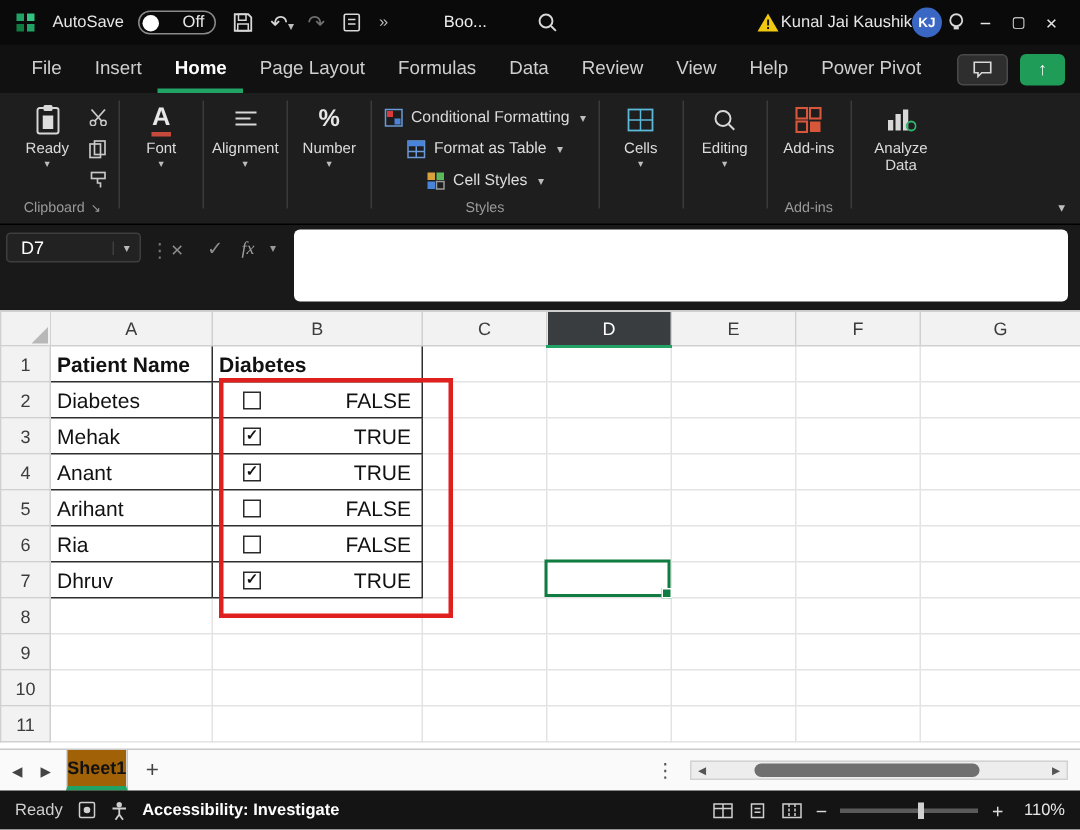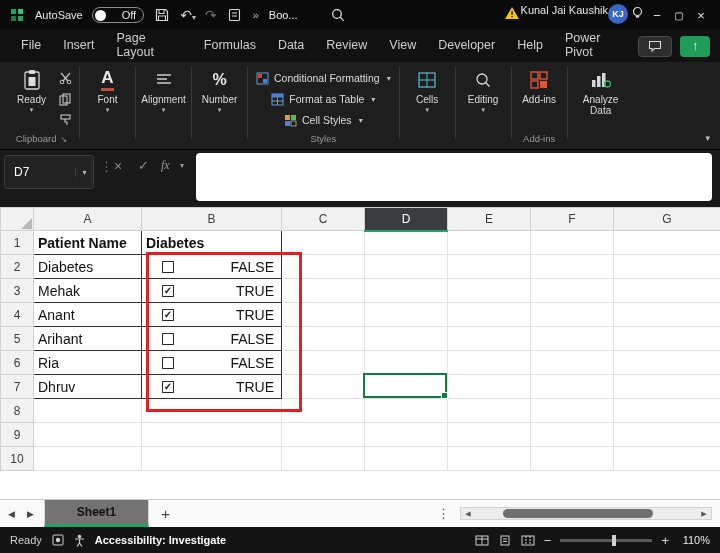--- a/index.html
+++ b/index.html
@@ -9,22 +9,22 @@
   
   .titlebar { position:absolute; top:0; left:0; width:720px; height:30px; background:#0a0a0a;
     display:flex; align-items:center; padding:0 8px; gap:9px; color:#e6e6e6; font-size:11px; }
   .tb-icon { display:inline-flex; align-items:center; justify-content:center; width:18px; height:18px; color:#d8d8d8; }
   .toggle { display:inline-flex; align-items:center; gap:16px; border:1px solid #8a8a8a; border-radius:9px;
     padding:1px 7px 1px 2px; height:16px; }
   .toggle .knob { width:11px; height:11px; border-radius:50%; background:#fff; }
   .undo-glyph { font-size:14px; color:#d8d8d8; }
   .redo-glyph { font-size:14px; color:#6f6f6f; }
   .chev-small { font-size:8px; color:#bdbdbd; }
-  .doc-name { color:#f0f0f0; margin-left:1px; }
-  .tb-right { margin-left:auto; display:flex; gap:0; }
+  .doc-name { color:#f0f0f0; margin-left:28px; }
+  .tb-right { margin-left:auto; display:flex; align-items:center; gap:0; }
   .avatar { width:20px; height:20px; border-radius:50%; background:#3a66c4; color:#fff; display:flex;
     align-items:center; justify-content:center; font-size:9px; font-weight:bold; }
   .win-btn { width:22px; height:22px; display:flex; align-items:center; justify-content:center; color:#e6e6e6; font-size:13px; }
 
   
   .menubar { position:absolute; top:30px; left:0; width:720px; height:32px; background:#111; display:flex;
     align-items:stretch; padding-left:10px; color:#cfcfcf; font-size:12.5px; }
   .mtab { display:flex; align-items:center; padding:0 11px; border-bottom:3px solid transparent; cursor:default; }
   .mtab.active { color:#fff; font-weight:bold; border-bottom-color:#21a366; }
   .menu-right { margin-left:auto; display:flex; align-items:center; gap:8px; padding-right:10px; }
@@ -50,21 +50,21 @@
   .stylerow { display:flex; align-items:center; gap:5px; color:#dcdcdc; font-size:10.5px; height:18px; padding:0 4px; }
   .stylerow .chev-small { margin-left:2px; }
   .fontA { font-size:17px; font-weight:bold; color:#e8e8e8; line-height:18px; }
   .fontA u { text-decoration:none; border-bottom:3px solid #c54a3c; padding-bottom:1px; }
   .pct { font-size:16px; font-weight:bold; color:#e8e8e8; }
   .ribbon-collapse { position:absolute; right:10px; bottom:6px; color:#bdbdbd; font-size:9px; }
   .launcher { font-size:8px; color:#9a9a9a; margin-left:4px; }
 
   
   .formulabar { position:absolute; top:150px; left:0; width:720px; height:57px; background:#191919; }
-  .namebox { position:absolute; left:4px; top:5px; width:90px; height:34px; background:#222; border:1px solid #3e3e3e;
+  .namebox { position:absolute; left:4px; top:5px; width:90px; height:20px; background:#222; border:1px solid #3e3e3e;
     border-radius:3px; display:flex; align-items:center; color:#fff; font-size:12px; }
   .namebox .nb-text { padding-left:9px; flex:1; }
   .namebox .nb-chev { width:18px; text-align:center; border-left:1px solid #3e3e3e; font-size:8px; color:#bbb; }
   .fb-dots { position:absolute; left:100px; top:9px; color:#777; font-size:13px; }
   .fb-x { position:absolute; left:114px; top:8px; color:#8d8d8d; font-size:14px; }
   .fb-check { position:absolute; left:138px; top:8px; color:#8d8d8d; font-size:13px; }
   .fb-fx { position:absolute; left:161px; top:8px; color:#9d9d9d; font-size:12px; font-style:italic; font-family:"Liberation Serif", serif; }
   .fb-chev { position:absolute; left:180px; top:11px; font-size:8px; color:#999; }
   .fb-input { position:absolute; left:196px; top:3px; width:516px; height:48px; background:#fff; border-radius:4px;
     font-size:13px; color:#222; padding:4px 8px; }
@@ -92,21 +92,21 @@
     border:3px solid #e0201f; pointer-events:none; }
   .cell-selection { position:absolute; left:363px; top:166px; width:84px; height:25px;
     border:2px solid #107c41; pointer-events:none; }
   .cell-selection::after { content:""; position:absolute; right:-3px; bottom:-3px; width:5px; height:5px;
     background:#107c41; border:1px solid #fff; }
 
   
   .sheetbar { position:absolute; top:499px; left:0; width:720px; height:28px; background:#fafafa;
     border-top:1px solid #c9c9c9; display:flex; align-items:stretch; font-size:12px; color:#333; }
   .sb-nav { display:flex; align-items:center; gap:12px; padding:0 10px 0 8px; color:#444; font-size:9px; }
-  .sheettab { display:flex; align-items:center; padding:0 32px; background:#737373; border-right:1px solid #d6d6d6;
+  .sheettab { display:flex; align-items:center; padding:0 0; background:#a16207; border-right:1px solid #d6d6d6;
     border-left:1px solid #d6d6d6; border-bottom:3px solid #21a366; font-weight:bold; color:#111; }
   .sb-add { display:flex; align-items:center; padding:0 12px; font-size:15px; color:#444; }
   .sb-right { margin-left:auto; display:flex; align-items:center; gap:10px; padding-right:8px; }
   .sb-dots { color:#555; font-size:13px; }
   .hscroll { width:252px; height:13px; background:#ededed; border:1px solid #d2d2d2; display:flex; align-items:center; }
   .hs-arrow { width:14px; text-align:center; font-size:7px; color:#555; }
   .hs-track { position:relative; flex:1; height:100%; }
   .hs-thumb { position:absolute; left:28px; top:1px; width:150px; height:9px; background:#707070; border-radius:5px; }
 
   
@@ -183,26 +183,26 @@
       </span>
       <span class="win-btn">−</span>
       <span class="win-btn" style="font-size:10px">▢</span>
       <span class="win-btn">×</span>
     </div>
   </div>
 
   <div class="menubar">
     <span class="mtab">File</span>
     <span class="mtab">Insert</span>
+    <span class="mtab active">Home</span>
     <span class="mtab">Page Layout</span>
     <span class="mtab">Formulas</span>
     <span class="mtab">Data</span>
     <span class="mtab">Review</span>
     <span class="mtab">View</span>
-    <span class="mtab">Developer</span>
     <span class="mtab">Help</span>
     <span class="mtab">Power Pivot</span>
     <span class="menu-right">
       <span class="comment-btn">
         <svg width="14" height="12">
             <path d="M1.5 1.5 h11 v7 h-6 l-2.5 2.5 v-2.5 h-2.5 z" fill="none" stroke="#d8d8d8" stroke-width="1.1"></path>
           </svg>
       </span>
       <span class="share-btn">↑</span>
     </span>
@@ -554,20 +554,30 @@
       <tr>
         <td class="rh">10</td>
         <td class="c"></td>
             <td class="c"></td>
         <td class="c"></td>
             <td class="c"></td>
         <td class="c"></td>
             <td class="c"></td>
         <td class="c"></td>
       </tr>
+      <tr>
+        <td class="rh">11</td>
+        <td class="c"></td>
+            <td class="c"></td>
+        <td class="c"></td>
+            <td class="c"></td>
+        <td class="c"></td>
+            <td class="c"></td>
+        <td class="c"></td>
+      </tr>
     </tbody>
       </table>
     <div class="red-annotation"></div>
     <div class="cell-selection"></div>
   </div>
 
   <div class="sheetbar">
     <span class="sb-nav">
       <span>◀</span>
       <span>▶</span>

